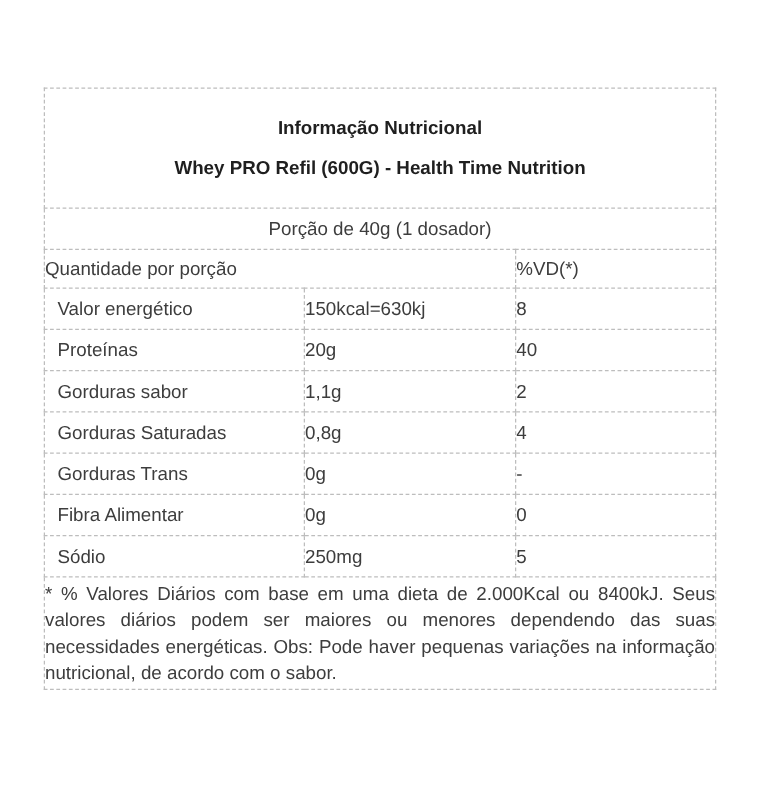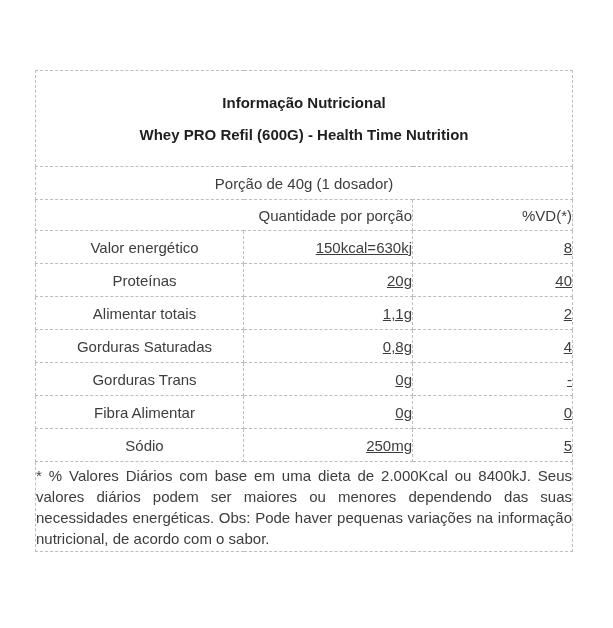--- a/index.html
+++ b/index.html
@@ -42,31 +42,30 @@
   }
   .title-line.first { margin-bottom: 15px; }
   .serving-row td {
     height: 32px;
     text-align: center;
     font-weight: normal;
     color: #1f1f1f;
   }
   .colhead-row td {
     height: 30px;
-    text-align: right;
+    text-align: left;
   }
   .data-row td { height: 32px; }
   .data-row td.lbl {
-    text-align: center;
+    text-align: left;
     padding-left: 10px;
   }
   .data-row td.amt,
   .data-row td.dv {
-    text-align: right;
-    text-decoration: underline;
+    text-align: left;
   }
   .footer-row td {
     height: 89px;
     vertical-align: top;
     text-align: justify;
     padding: 7px 9px 0 9px;
     font-size: 14px;
     line-height: 21px;
     color: #3d3d3d;
     margin-left: 32px;
@@ -101,21 +100,21 @@
         <td class="lbl">Valor energético</td>
         <td class="amt">150kcal=630kj</td>
         <td class="dv">8</td>
       </tr>
       <tr class="data-row">
         <td class="lbl">Proteínas</td>
         <td class="amt">20g</td>
         <td class="dv">40</td>
       </tr>
       <tr class="data-row">
-        <td class="lbl">Alimentar totais</td>
+        <td class="lbl">Gorduras sabor</td>
         <td class="amt">1,1g</td>
         <td class="dv">2</td>
       </tr>
       <tr class="data-row">
         <td class="lbl">Gorduras Saturadas</td>
         <td class="amt">0,8g</td>
         <td class="dv">4</td>
       </tr>
       <tr class="data-row">
         <td class="lbl">Gorduras Trans</td>

